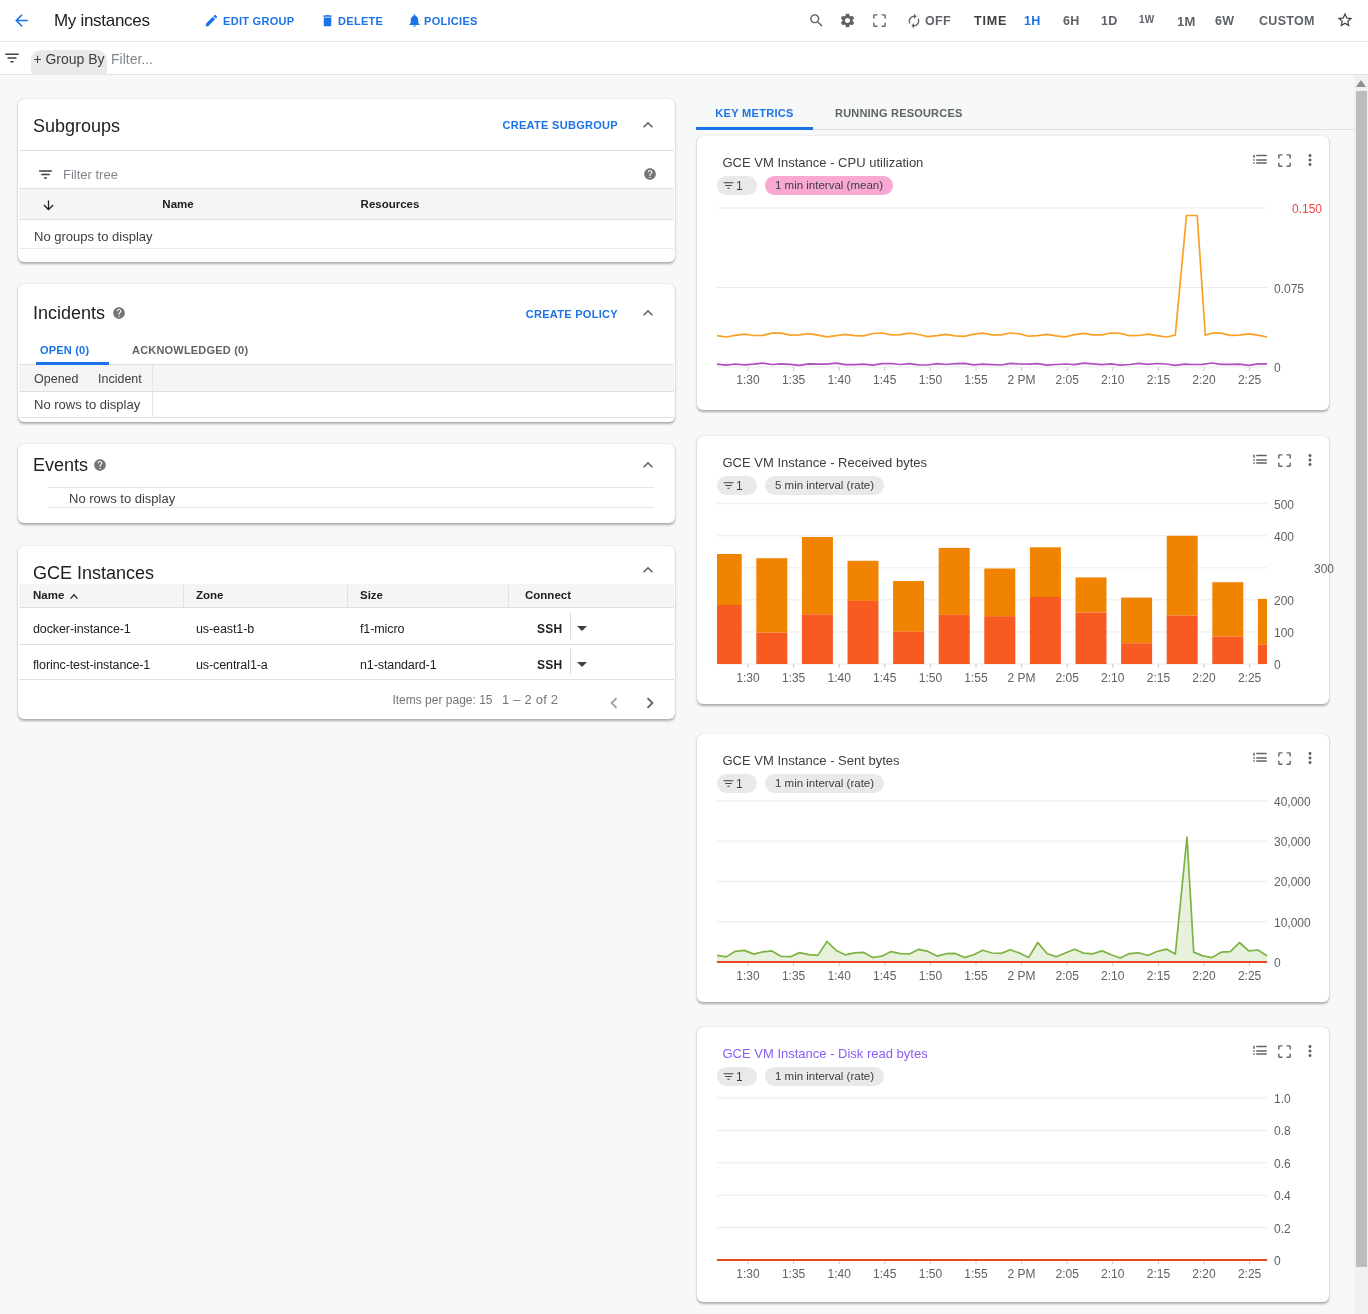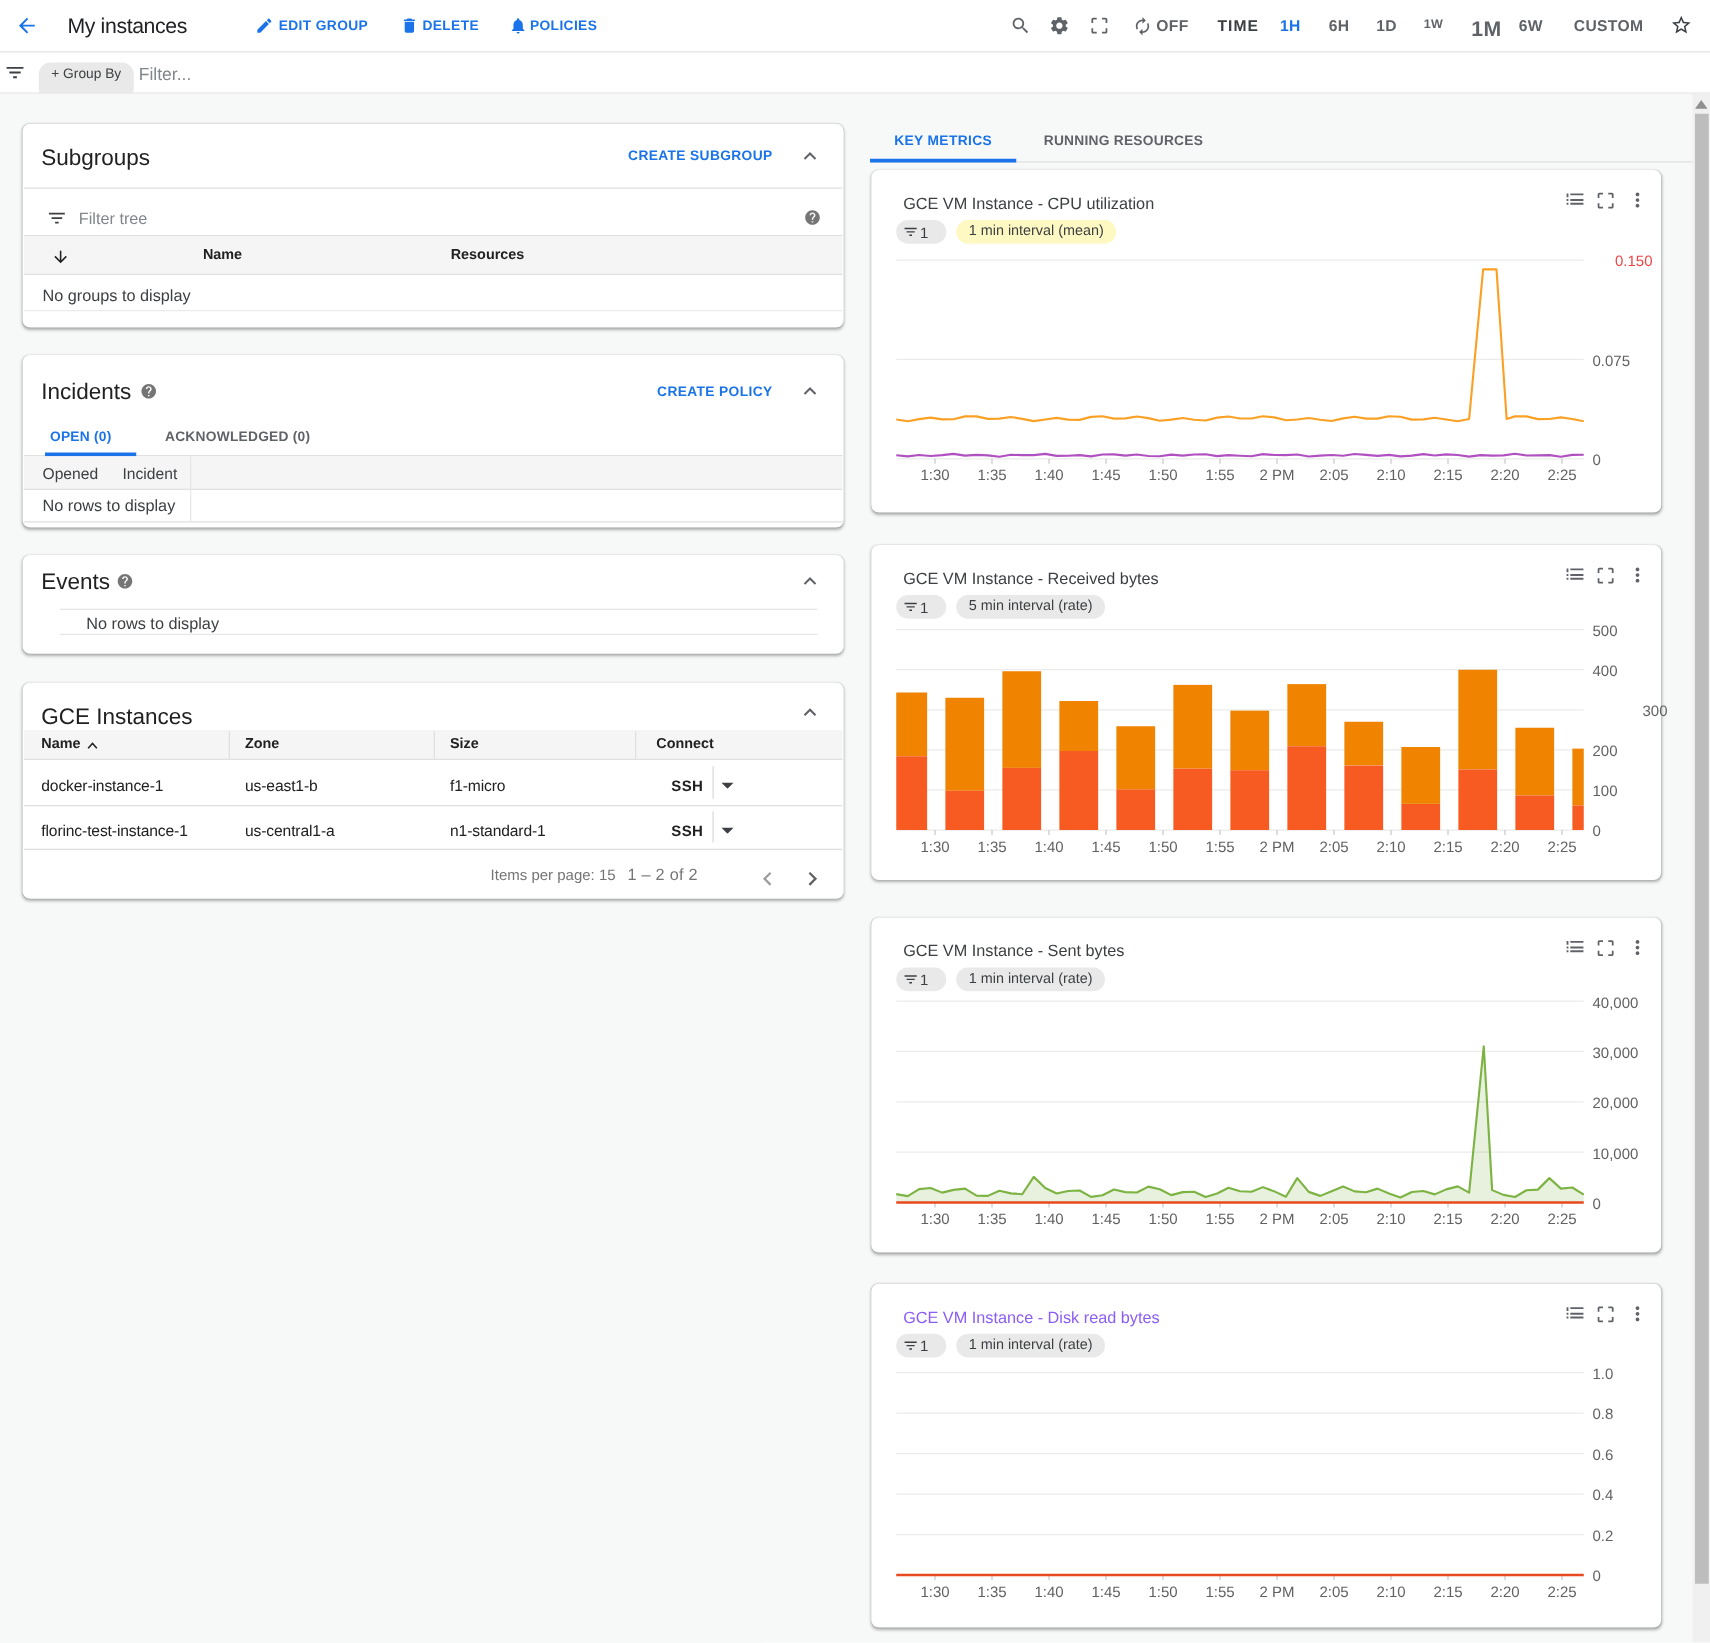--- a/index.html
+++ b/index.html
@@ -37,31 +37,31 @@
   </svg>
 <svg style="position:absolute;left:906.0px;top:12.5px;" width="16" height="16" viewBox="0 0 24 24">
     <path d="M12 6v3l4-4-4-4v3c-4.42 0-8 3.58-8 8 0 1.57.46 3.03 1.24 4.26L6.7 14.8c-.45-.83-.7-1.79-.7-2.8 0-3.31 2.69-6 6-6zm6.76 1.74L17.3 9.2c.44.84.7 1.79.7 2.8 0 3.31-2.69 6-6 6v-3l-4 4 4 4v-3c4.42 0 8-3.58 8-8 0-1.57-.46-3.03-1.24-4.26z" fill="#5f6368"></path>
   </svg>
 <div class="abs" style="left:925px;top:14px;font-size:12.5px;font-weight:bold;color:#5f6368;letter-spacing:.3px;">OFF</div>
 <div class="abs" style="left:974px;top:14px;font-size:12.5px;font-weight:bold;color:#3c4043;letter-spacing:.8px;">TIME</div>
 <div class="abs" style="left:1024px;top:14px;font-size:12.5px;font-weight:bold;color:#1a73e8;letter-spacing:.3px;">1H</div>
 <div class="abs" style="left:1063px;top:14px;font-size:12.5px;font-weight:bold;color:#5f6368;letter-spacing:.3px;">6H</div>
 <div class="abs" style="left:1101px;top:14px;font-size:12.5px;font-weight:bold;color:#5f6368;letter-spacing:.3px;">1D</div>
 <div class="abs" style="left:1139px;top:14px;font-size:10px;font-weight:bold;color:#5f6368;letter-spacing:.3px;">1W</div>
-<div class="abs" style="left:1177px;top:14px;font-size:17px;font-weight:bold;color:#5f6368;letter-spacing:.3px;text-align:right;">1M</div>
+<div class="abs" style="left:1177px;top:14px;font-size:13px;font-weight:bold;color:#5f6368;letter-spacing:.3px;text-align:right;">1M</div>
 <div class="abs" style="left:1215px;top:14px;font-size:12.5px;font-weight:bold;color:#5f6368;letter-spacing:.3px;">6W</div>
 <div class="abs" style="left:1259px;top:14px;font-size:12.5px;font-weight:bold;color:#5f6368;letter-spacing:.3px;text-align:right;">CUSTOM</div>
 <svg style="position:absolute;left:1336.0px;top:11.0px;" width="18" height="18" viewBox="0 0 24 24">
     <path d="M22 9.24l-7.19-.62L12 2 9.19 8.63 2 9.24l5.46 4.73L5.82 21 12 17.27 18.18 21l-1.63-7.03L22 9.24zM12 15.4l-3.76 2.27 1-4.28-3.32-2.88 4.38-.38L12 6.1l1.71 4.04 4.38.38-3.32 2.88 1 4.28L12 15.4z" fill="#3c4043"></path>
   </svg>
 <div class="abs" style="left:0;top:43px;width:1368px;height:32px;background:#fff;border-bottom:1px solid #e4e4e4;"></div>
 <svg style="position:absolute;left:3.0px;top:49.0px;" width="18" height="18" viewBox="0 0 24 24">
     <path d="M10 18h4v-2h-4v2zM3 6v2h18V6H3zm3 7h12v-2H6v2z" fill="#3c4043"></path>
   </svg>
-<div class="abs" style="left:31px;top:49.5px;width:76px;height:30px;background:#e9e9e9;border-radius:9.5px;font-size:11px;color:#3c4043;text-align:center;line-height:19px;">+ Group By</div>
+<div class="abs" style="left:31px;top:49.5px;width:76px;height:30px;background:#e9e9e9;border-radius:9.5px;font-size:14px;color:#3c4043;text-align:center;line-height:19px;">+ Group By</div>
 <div class="abs" style="left:111px;top:51px;font-size:14px;color:#80868b;">Filter...</div>
 <div class="abs" style="left:0;top:75px;width:1368px;height:1239px;background:#f7f8f8;"></div>
 <div class="abs" style="left:1354px;top:75px;width:14px;height:1239px;background:#f0f0f0;"></div>
 <svg class="abs" style="left:1355px;top:79px;" width="12" height="9" viewBox="0 0 12 9">
     <path d="M6 1L11 8H1z" fill="#8f8f8f"></path>
   </svg>
 <div class="abs" style="left:1355.5px;top:91px;width:11.5px;height:1176px;background:#bdbdbd;"></div>
 <div class="card" style="left:18px;top:99px;width:657px;height:163px;"></div>
 <div class="abs ctitle" style="left:33px;top:115.5px;">Subgroups</div>
 <div class="abs btn" style="right:750px;top:119px;">CREATE SUBGROUP</div>
@@ -170,21 +170,21 @@
     <path d="M3 5v4h2V5h4V3H5c-1.1 0-2 .9-2 2zm2 10H3v4c0 1.1.9 2 2 2h4v-2H5v-4zm14 4h-4v2h4c1.1 0 2-.9 2-2v-4h-2v4zm0-16h-4v2h4v4h2V5c0-1.1-.9-2-2-2z" fill="#5f6368"></path>
   </svg>
 <svg style="position:absolute;left:1301.0px;top:151.0px;" width="18" height="18" viewBox="0 0 24 24">
     <path d="M12 8c1.1 0 2-.9 2-2s-.9-2-2-2-2 .9-2 2 .9 2 2 2zm0 2c-1.1 0-2 .9-2 2s.9 2 2 2 2-.9 2-2-.9-2-2-2zm0 6c-1.1 0-2 .9-2 2s.9 2 2 2 2-.9 2-2-.9-2-2-2z" fill="#5f6368"></path>
   </svg>
 <div class="abs" style="left:717px;top:176px;width:40px;height:19px;background:#e9e9e9;border-radius:9.5px;"></div>
 <svg style="position:absolute;left:721.5px;top:179.0px;" width="13" height="13" viewBox="0 0 24 24">
     <path d="M10 18h4v-2h-4v2zM3 6v2h18V6H3zm3 7h12v-2H6v2z" fill="#3c4043"></path>
   </svg>
 <div class="abs" style="left:736px;top:179px;font-size:12px;color:#3c4043;">1</div>
-<div class="abs" style="left:765px;top:176px;height:19px;background:#fef9c3;border-radius:9.5px;font-size:11.5px;color:#3c4043;line-height:19px;padding:0 10px;display:inline-block;">1 min interval (mean)</div>
+<div class="abs" style="left:765px;top:176px;height:19px;background:#f9a8d4;border-radius:9.5px;font-size:11.5px;color:#3c4043;line-height:19px;padding:0 10px;display:inline-block;">1 min interval (mean)</div>
 <svg class="abs" style="left:697px;top:136px;" width="632" height="274" viewBox="0 0 632 274">
     <line x1="20" y1="72" x2="570" y2="72" stroke="#ebebeb" stroke-width="1"></line>
     <line x1="20" y1="151.5" x2="570" y2="151.5" stroke="#ebebeb" stroke-width="1"></line>
     <line x1="20" y1="231.0" x2="570" y2="231.0" stroke="#ebebeb" stroke-width="1"></line>
     <line x1="51.0" y1="231.0" x2="51.0" y2="235.0" stroke="#c9c9c9" stroke-width="1"></line>
     <line x1="96.6" y1="231.0" x2="96.6" y2="235.0" stroke="#c9c9c9" stroke-width="1"></line>
     <line x1="142.2" y1="231.0" x2="142.2" y2="235.0" stroke="#c9c9c9" stroke-width="1"></line>
     <line x1="187.8" y1="231.0" x2="187.8" y2="235.0" stroke="#c9c9c9" stroke-width="1"></line>
     <line x1="233.4" y1="231.0" x2="233.4" y2="235.0" stroke="#c9c9c9" stroke-width="1"></line>
     <line x1="279.0" y1="231.0" x2="279.0" y2="235.0" stroke="#c9c9c9" stroke-width="1"></line>

